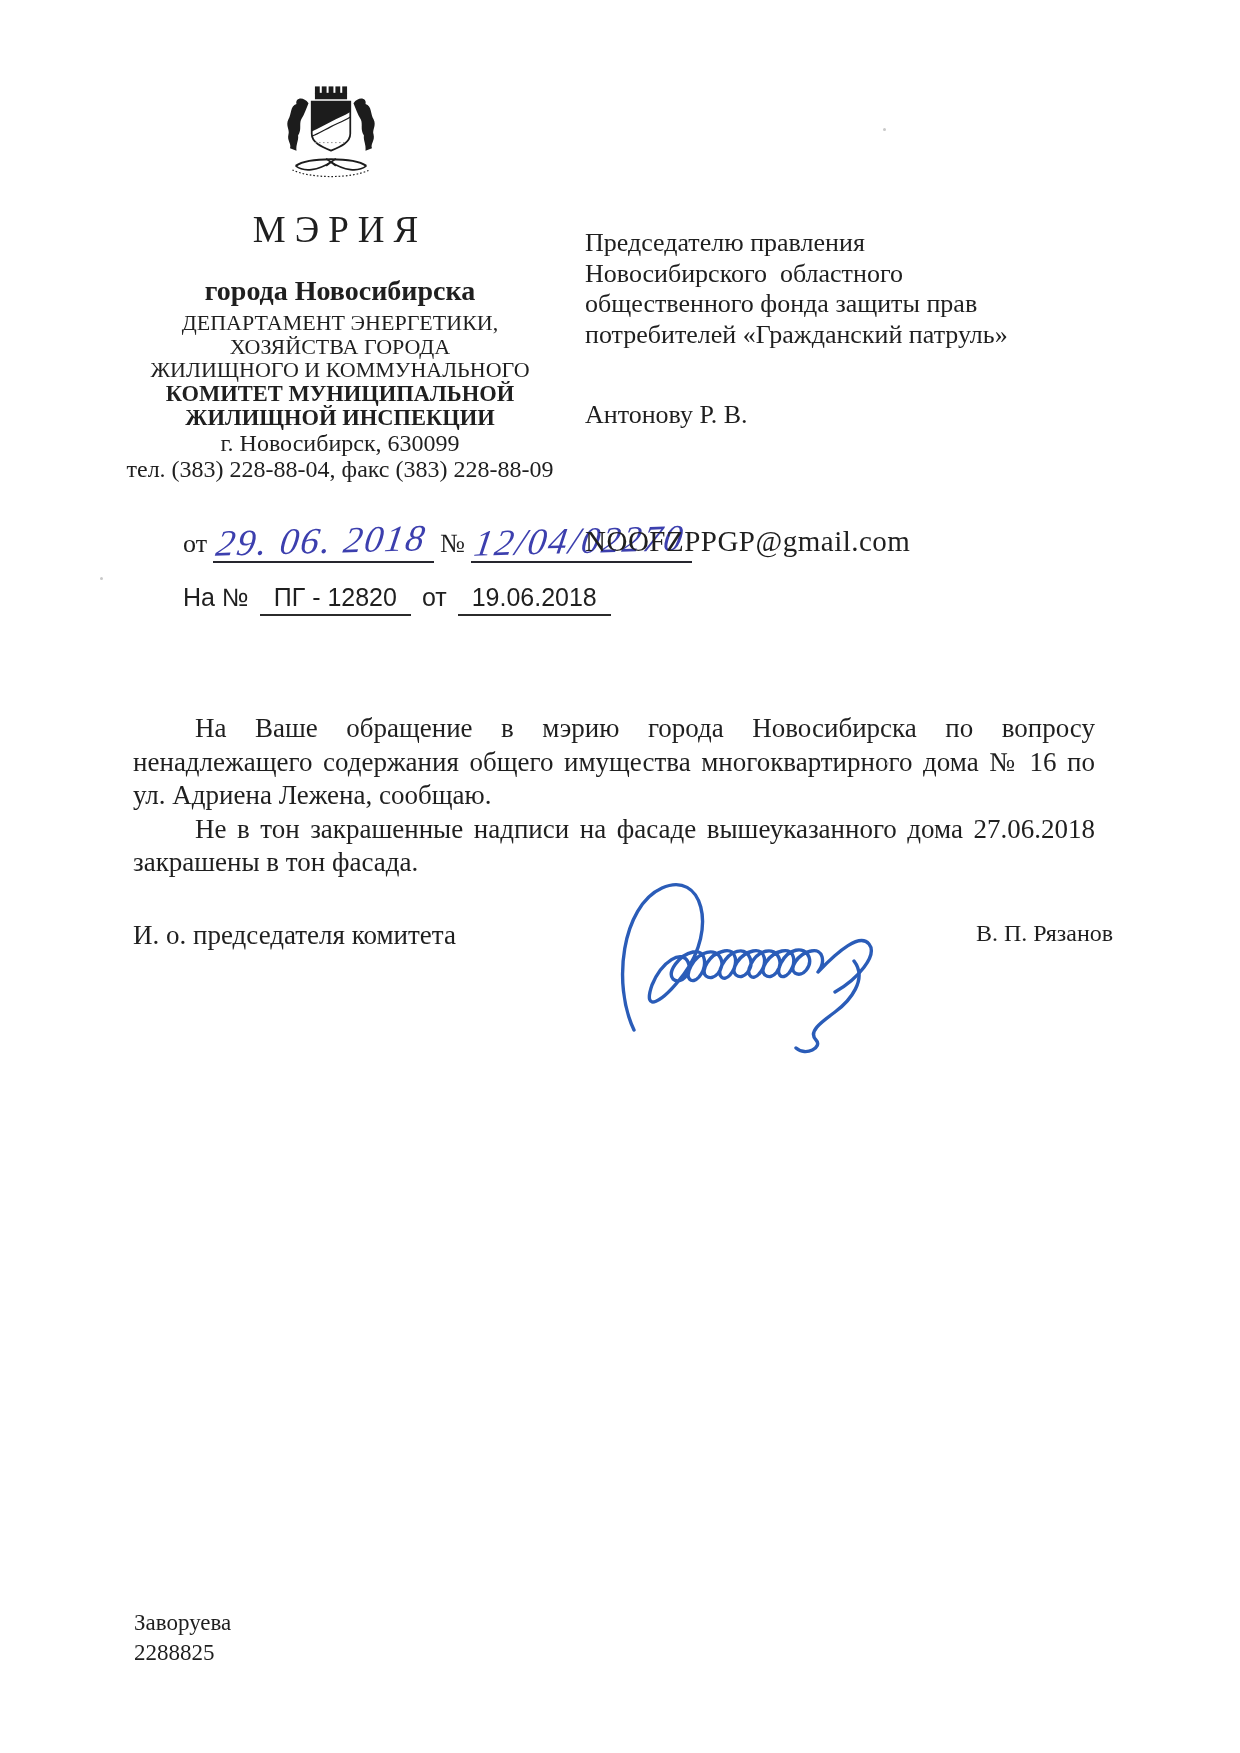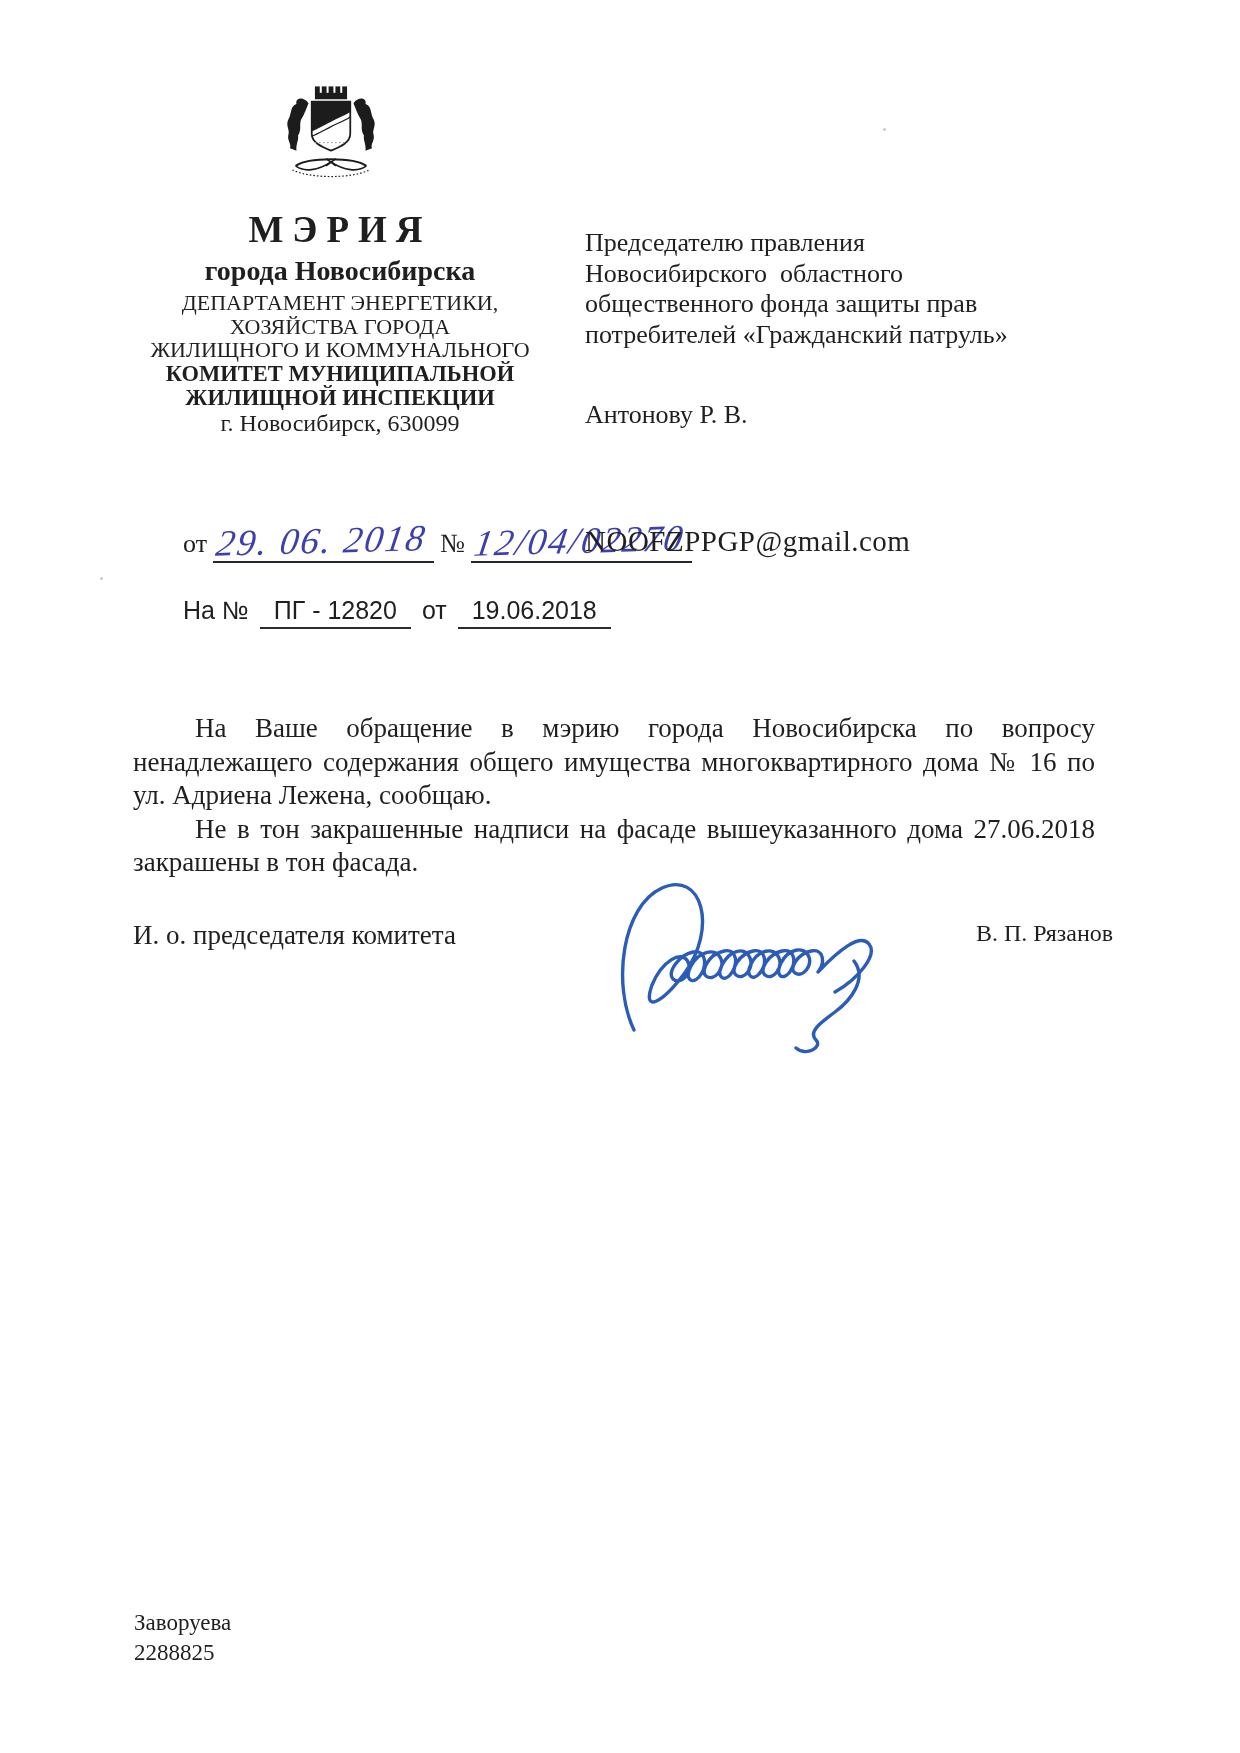--- a/index.html
+++ b/index.html
@@ -9,42 +9,42 @@
     margin:0 auto;
     background:#ffffff;
     font-family:"Liberation Serif","DejaVu Serif",serif;
     color:#1f1f1f;
     overflow:hidden;
   }
   
   .emblem{position:absolute;left:281px;top:84px;width:100px;height:106px;}
   
   .letterhead{position:absolute;left:108px;top:210px;width:464px;text-align:center;}
-  .lh-title{font-size:37px;font-weight:bold;letter-spacing:9px;line-height:40px;margin-bottom:5px;}
+  .lh-title{font-size:37px;font-weight:normal;letter-spacing:9px;line-height:40px;margin-bottom:25px;}
   .lh-subtitle{font-size:28px;font-weight:bold;line-height:31px;margin-bottom:5px;}
   .lh-dept{font-size:22px;line-height:23.5px;}
   .lh-committee{font-size:22.5px;font-weight:bold;line-height:24px;}
   .lh-addr{font-size:24px;line-height:26.5px;margin-top:19px;}
   .lh-phone{font-size:24px;line-height:26.5px;}
   
   .ref1{position:absolute;left:183px;top:521px;display:flex;align-items:flex-end;font-size:26px;}
   .ref1 .lbl{padding-bottom:4px;}
   .hw-slot{display:inline-block;border-bottom:2.5px solid #26262e;margin:0 6px;padding:0 8px 0 4px;}
   .hw{
     display:inline-block;
     font-style:italic;
     color:#3c3fae;
     font-size:37px;
     line-height:40px;
     letter-spacing:2px;
     transform:skewX(-10deg) rotate(-1.5deg);
     white-space:nowrap;
   }
   .ref2{position:absolute;left:183px;top:583px;font-family:"Liberation Sans","DejaVu Sans",sans-serif;font-size:25px;}
-  .u-seg{display:inline-block;border-bottom:2px solid #2b2b2b;padding:0 14px 2px 14px;margin:13px 4px;}
+  .u-seg{display:inline-block;border-bottom:2px solid #2b2b2b;padding:0 14px 2px 14px;margin:0 4px;}
   
   .recipient{position:absolute;left:585px;top:228px;width:452px;font-size:26px;line-height:30.5px;}
   .recipient .line{white-space:pre-wrap;}
   .recipient-name{margin-top:50px;}
   .email{position:absolute;left:585px;top:525px;font-size:29px;letter-spacing:0.5px;}
   
   .body-text{position:absolute;left:133px;top:712px;width:962px;font-size:27px;line-height:33.5px;}
   .body-text p{margin:0;text-indent:62px;text-align:justify;}
   
   .sign-label{position:absolute;left:133px;top:920px;font-size:27px;}
@@ -92,20 +92,21 @@
 
   <div class="letterhead">
     <div class="lh-title">МЭРИЯ</div>
     <div class="lh-subtitle">города Новосибирска</div>
     <div class="lh-dept">ДЕПАРТАМЕНТ ЭНЕРГЕТИКИ,</div>
     <div class="lh-dept">ХОЗЯЙСТВА ГОРОДА</div>
     <div class="lh-dept">ЖИЛИЩНОГО И КОММУНАЛЬНОГО</div>
     <div class="lh-committee">КОМИТЕТ МУНИЦИПАЛЬНОЙ</div>
     <div class="lh-committee">ЖИЛИЩНОЙ ИНСПЕКЦИИ</div>
     <div class="lh-addr" style="margin-top:0">г. Новосибирск, 630099</div>
+    <div class="lh-phone">тел. (383) 228-88-04, факс (383) 228-88-09</div>
   </div>
 
   <div class="ref1">
     <span class="lbl">от</span>
     <span class="hw-slot">
       <span class="hw">29. 06. 2018</span>
     </span>
     <span class="lbl">№</span>
     <span class="hw-slot">
       <span class="hw">12/04/02270</span>

